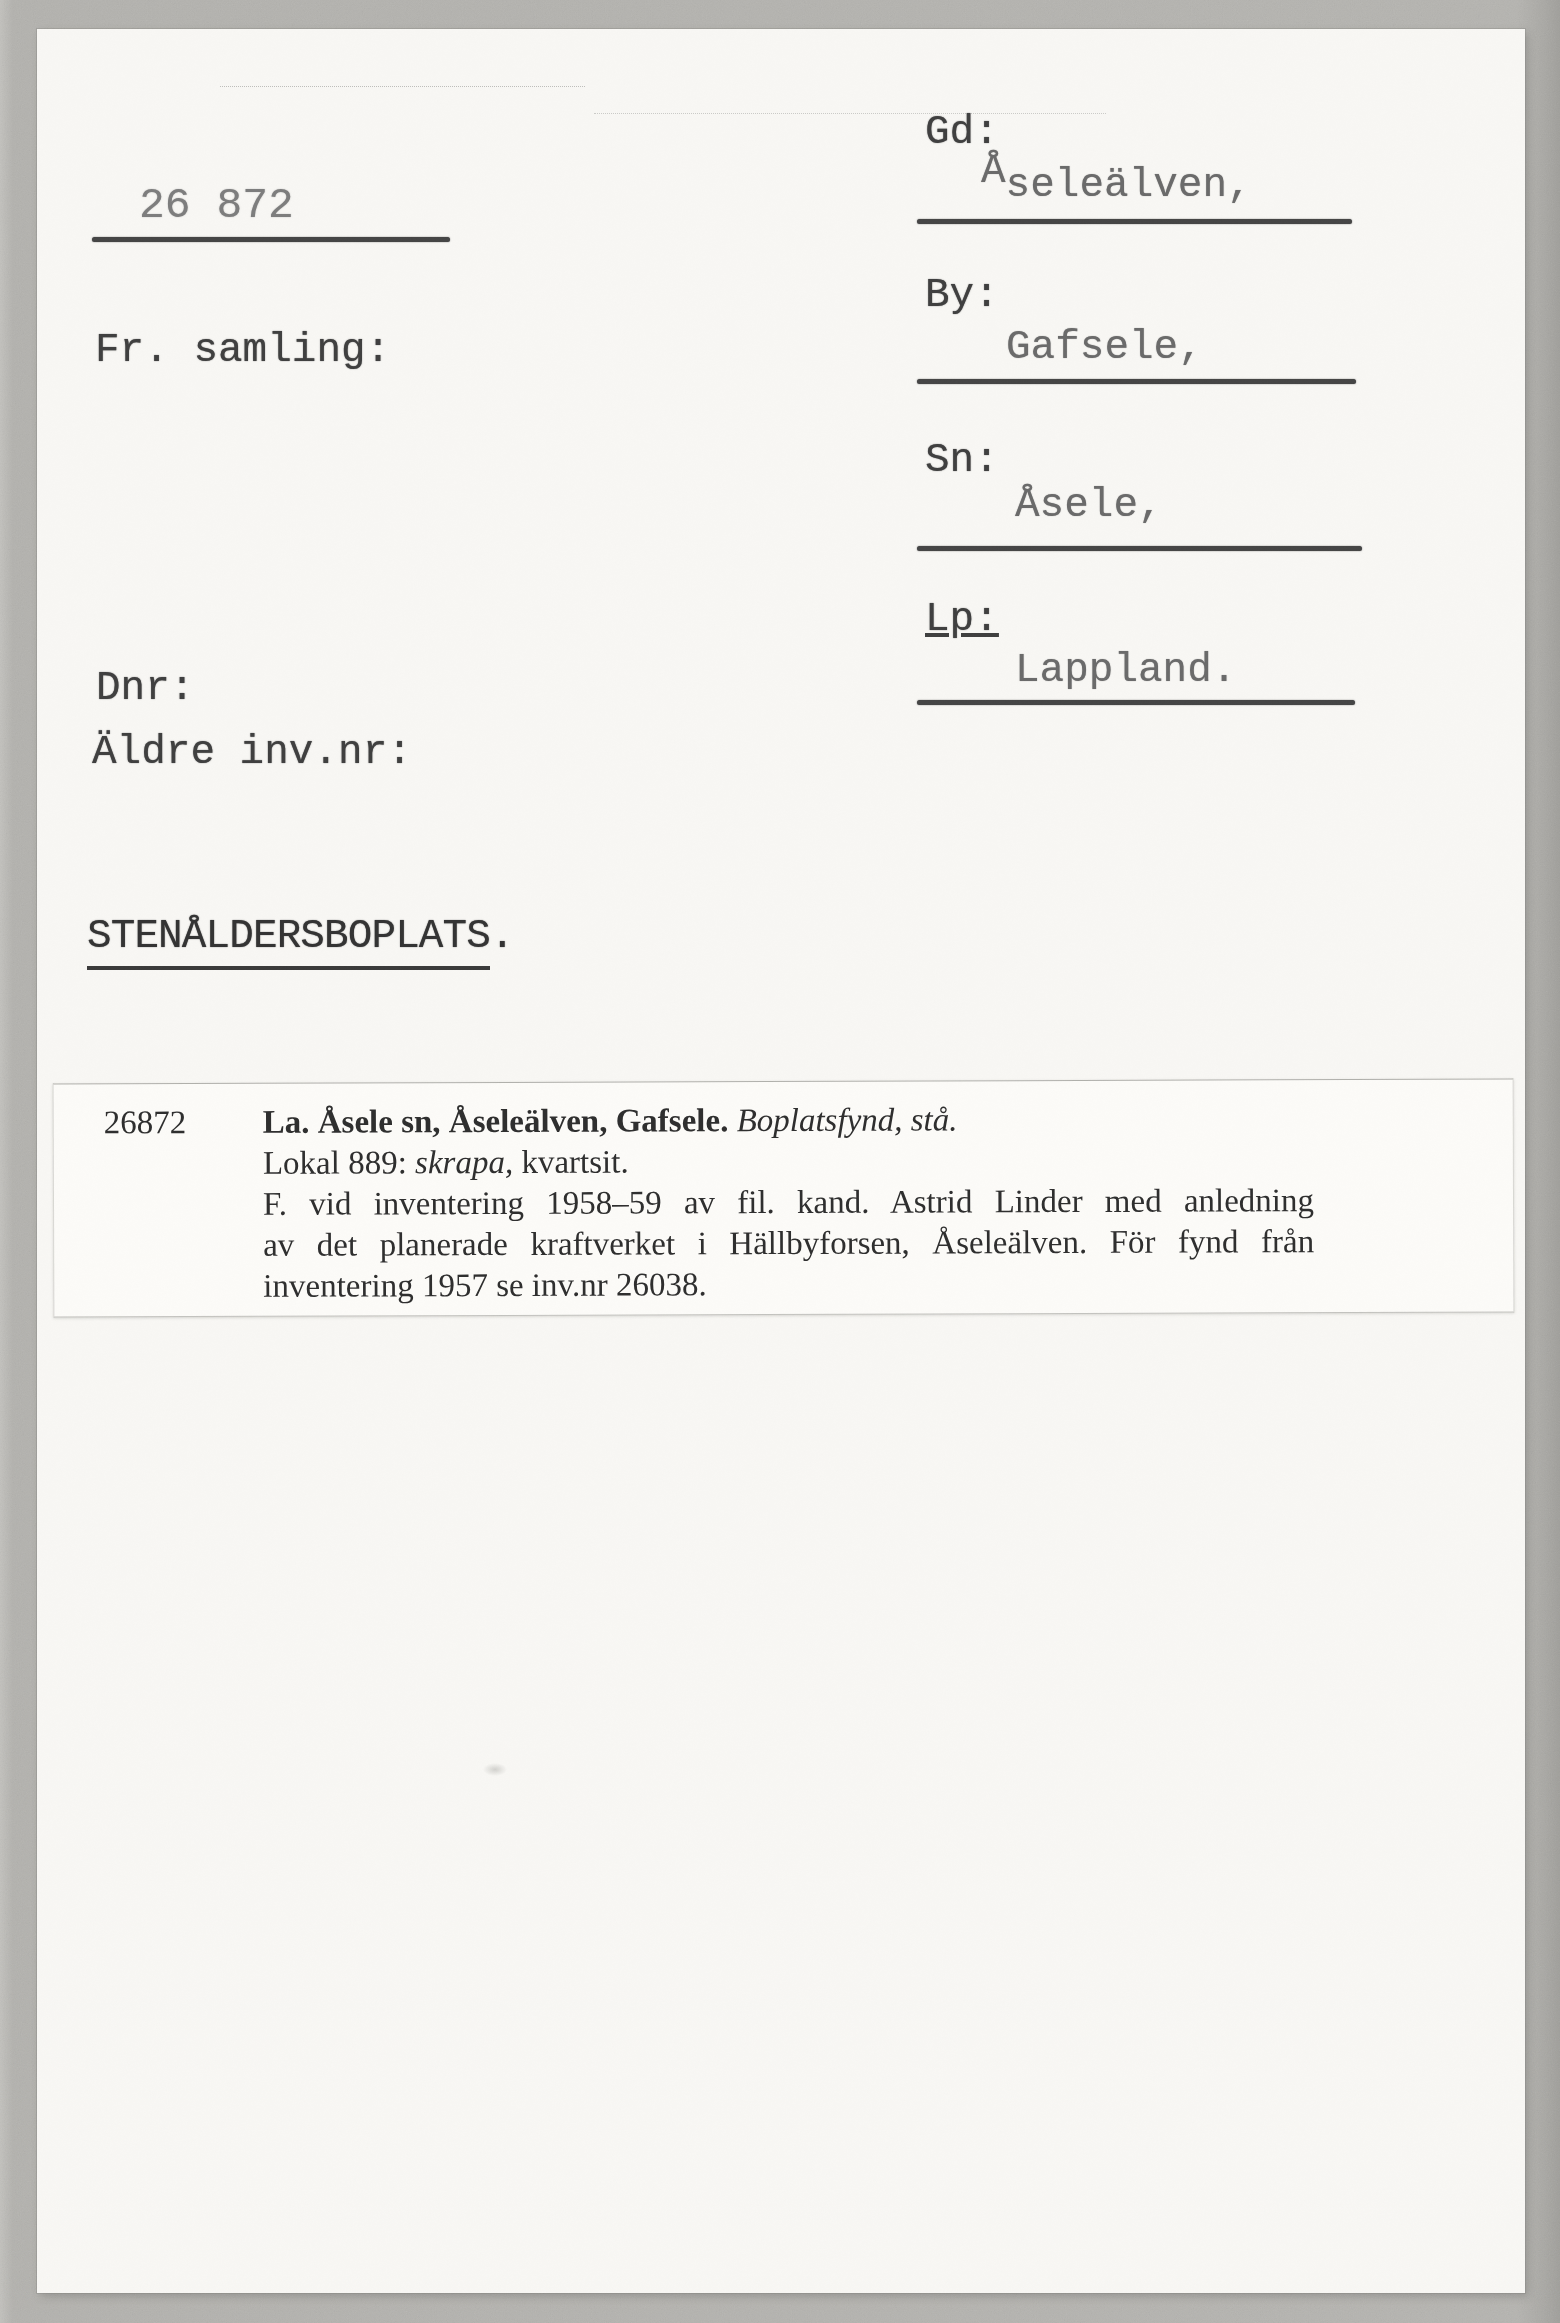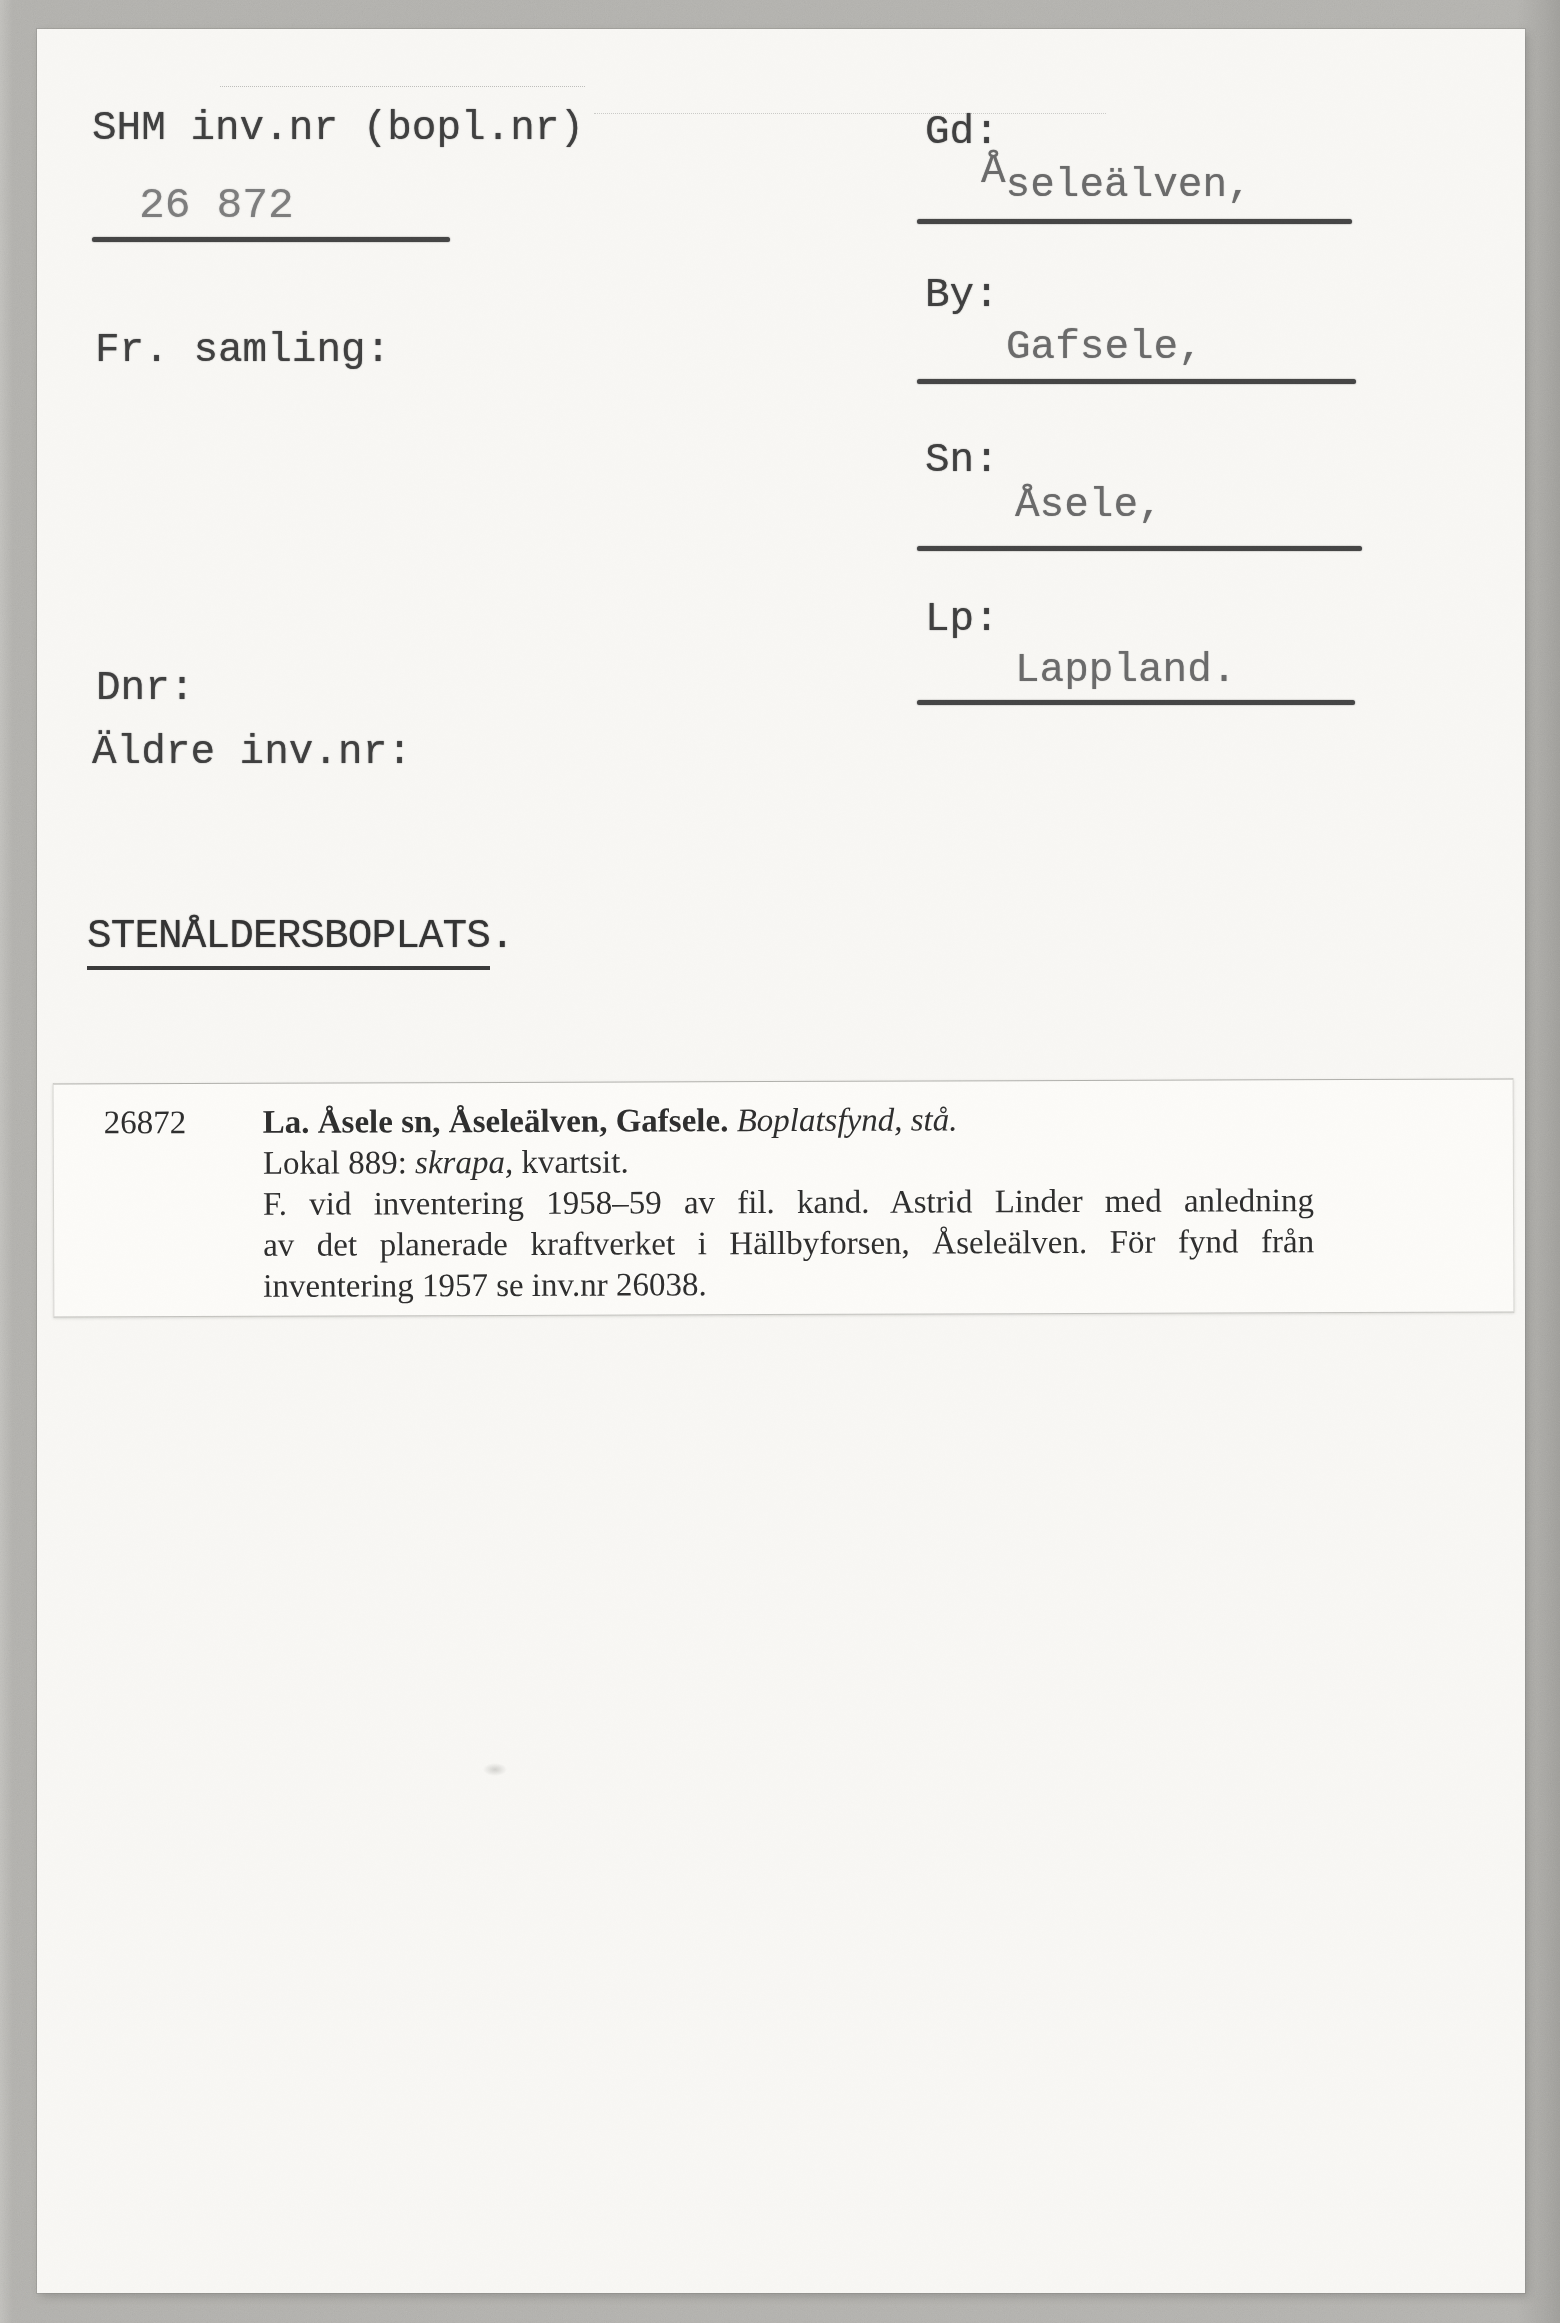--- a/index.html
+++ b/index.html
@@ -84,21 +84,20 @@
     </filter>
     <rect width="100%" height="100%" filter="url(#nStrong)"></rect>
   </svg>
 
   <div class="paper">
 
     <div class="artifact" style="left:183px;top:57px;width:365px;"></div>
     <div class="artifact" style="left:557px;top:84px;width:512px;border-top-color:rgba(120,120,118,.35);"></div>
     <div class="smudge"></div>
 
-    <div class="tw" style="left:55px;top:76px;">SHM inv.nr (bopl.nr)</div>
     <div class="tw pencil" style="left:102px;top:152px;font-size:43px;">26 872</div>
     <div class="rule" style="left:55px;top:208px;width:358px;"></div>
 
     <div class="tw" style="left:58px;top:298px;">Fr. samling:</div>
     <div class="tw" style="left:59px;top:636px;">Dnr:</div>
     <div class="tw" style="left:55px;top:700px;">Äldre inv.nr:</div>
 
     <div class="tw heading" style="left:50px;top:884px;">
       <span class="heading-underline">STENÅLDERSBOPLATS</span><span>.</span>
     </div>
@@ -117,21 +116,21 @@
       <div class="rule" style="left:880px;top:350px;width:439px;"></div>
     </div>
 
     <div>
       <div class="tw" style="left:888px;top:408px;">Sn:</div>
       <div class="tw tw-light" style="left:978px;top:453px;">Åsele,</div>
       <div class="rule" style="left:880px;top:517px;width:445px;"></div>
     </div>
 
     <div>
-      <div class="tw" style="left:888px;top:567px;">Lp:</div>
+      <div class="tw" style="left:888px;top:567px;text-decoration:underline;">Lp:</div>
       <div class="tw tw-light" style="left:978px;top:618px;">Lappland.</div>
       <div class="rule" style="left:880px;top:671px;width:438px;"></div>
     </div>
 
     <div class="clipping">
       <div class="clip-number">26872</div>
       <div class="clip-body">
         <div class="clip-line">
           <span class="b">La. Åsele sn, Åseleälven, Gafsele.</span>
           <span class="i">Boplatsfynd, stå.</span>

